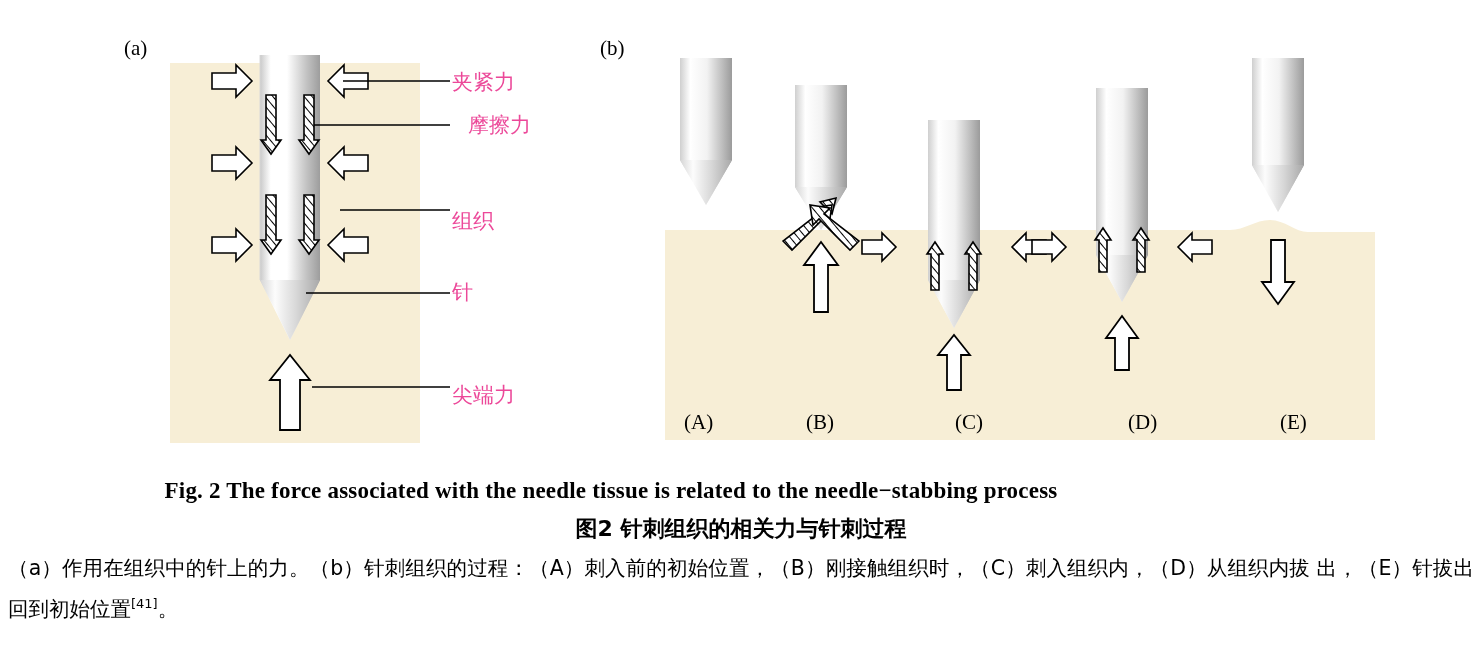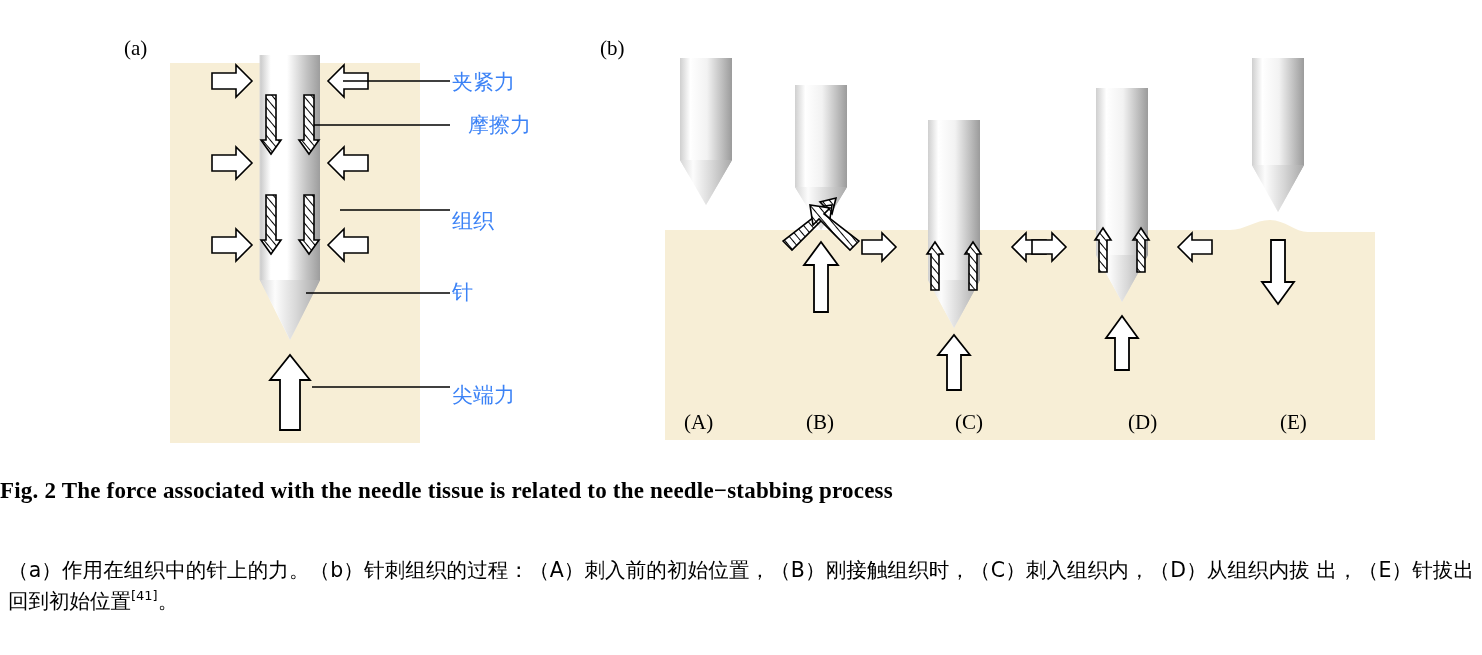--- a/index.html
+++ b/index.html
@@ -24,57 +24,56 @@
   .panel-label {
     position: absolute;
     font-family: "Liberation Serif", serif;
     font-size: 21px;
     color: #000;
   }
   .callout-text {
     position: absolute;
     font-family: "DejaVu Sans", sans-serif;
     font-size: 21px;
-    color: #3b82f6;
+    color: #ec4899;
     white-space: nowrap;
   }
   .stage-text {
     position: absolute;
     font-family: "Liberation Serif", serif;
     font-size: 21px;
     color: #000;
   }
   .caption-en {
     position: absolute;
     left: 0;
     width: 1222px;
-    text-align: left;
+    text-align: center;
     font-family: "Liberation Serif", serif;
     font-weight: bold;
     font-size: 23px;
     letter-spacing: 0.2px;
   }
   .caption-zh {
     position: absolute;
     left: 0;
     width: 1482px;
     text-align: center;
     font-family: "DejaVu Sans", sans-serif;
     font-weight: bold;
     font-size: 22px;
   }
   .desc {
     position: absolute;
     left: 8px;
     width: 1466px;
     font-family: "DejaVu Sans", sans-serif;
     font-size: 20.5px;
-    line-height: 25px;
+    line-height: 36px;
     text-align: justify;
-    margin-top: 8px;
   }
   .desc sup {
     font-size: 13px;
     vertical-align: super;
   }
   svg { display: block; }
   .line { stroke: #000; stroke-width: 1.6; fill: none; }
 </style>
 </head>
 <body>
@@ -248,19 +247,20 @@
     </g>
   </svg>
 
   <div class="stage-text" style="left:684px; top:410px;">(A)</div>
   <div class="stage-text" style="left:806px; top:410px;">(B)</div>
   <div class="stage-text" style="left:955px; top:410px;">(C)</div>
   <div class="stage-text" style="left:1128px; top:410px;">(D)</div>
   <div class="stage-text" style="left:1280px; top:410px;">(E)</div>
 
   <div class="caption-en" style="top:478px;">Fig. 2    The force associated with the needle tissue is related to the needle−stabbing process</div>
+  <div class="caption-zh" style="top:514px;">图2    针刺组织的相关力与针刺过程</div>
 
   <div class="desc" style="top:550px;">
     <span>（a）作用在组织中的针上的力。（b）针刺组织的过程：（A）刺入前的初始位置，（B）刚接触组织时，（C）刺入组织内，（D）从组织内拔</span>
     <span>出，（E）针拔出回到初始位置</span><sup>[41]</sup><span>。</span>
   </div>
 
 </div>
 
 </body></html>

